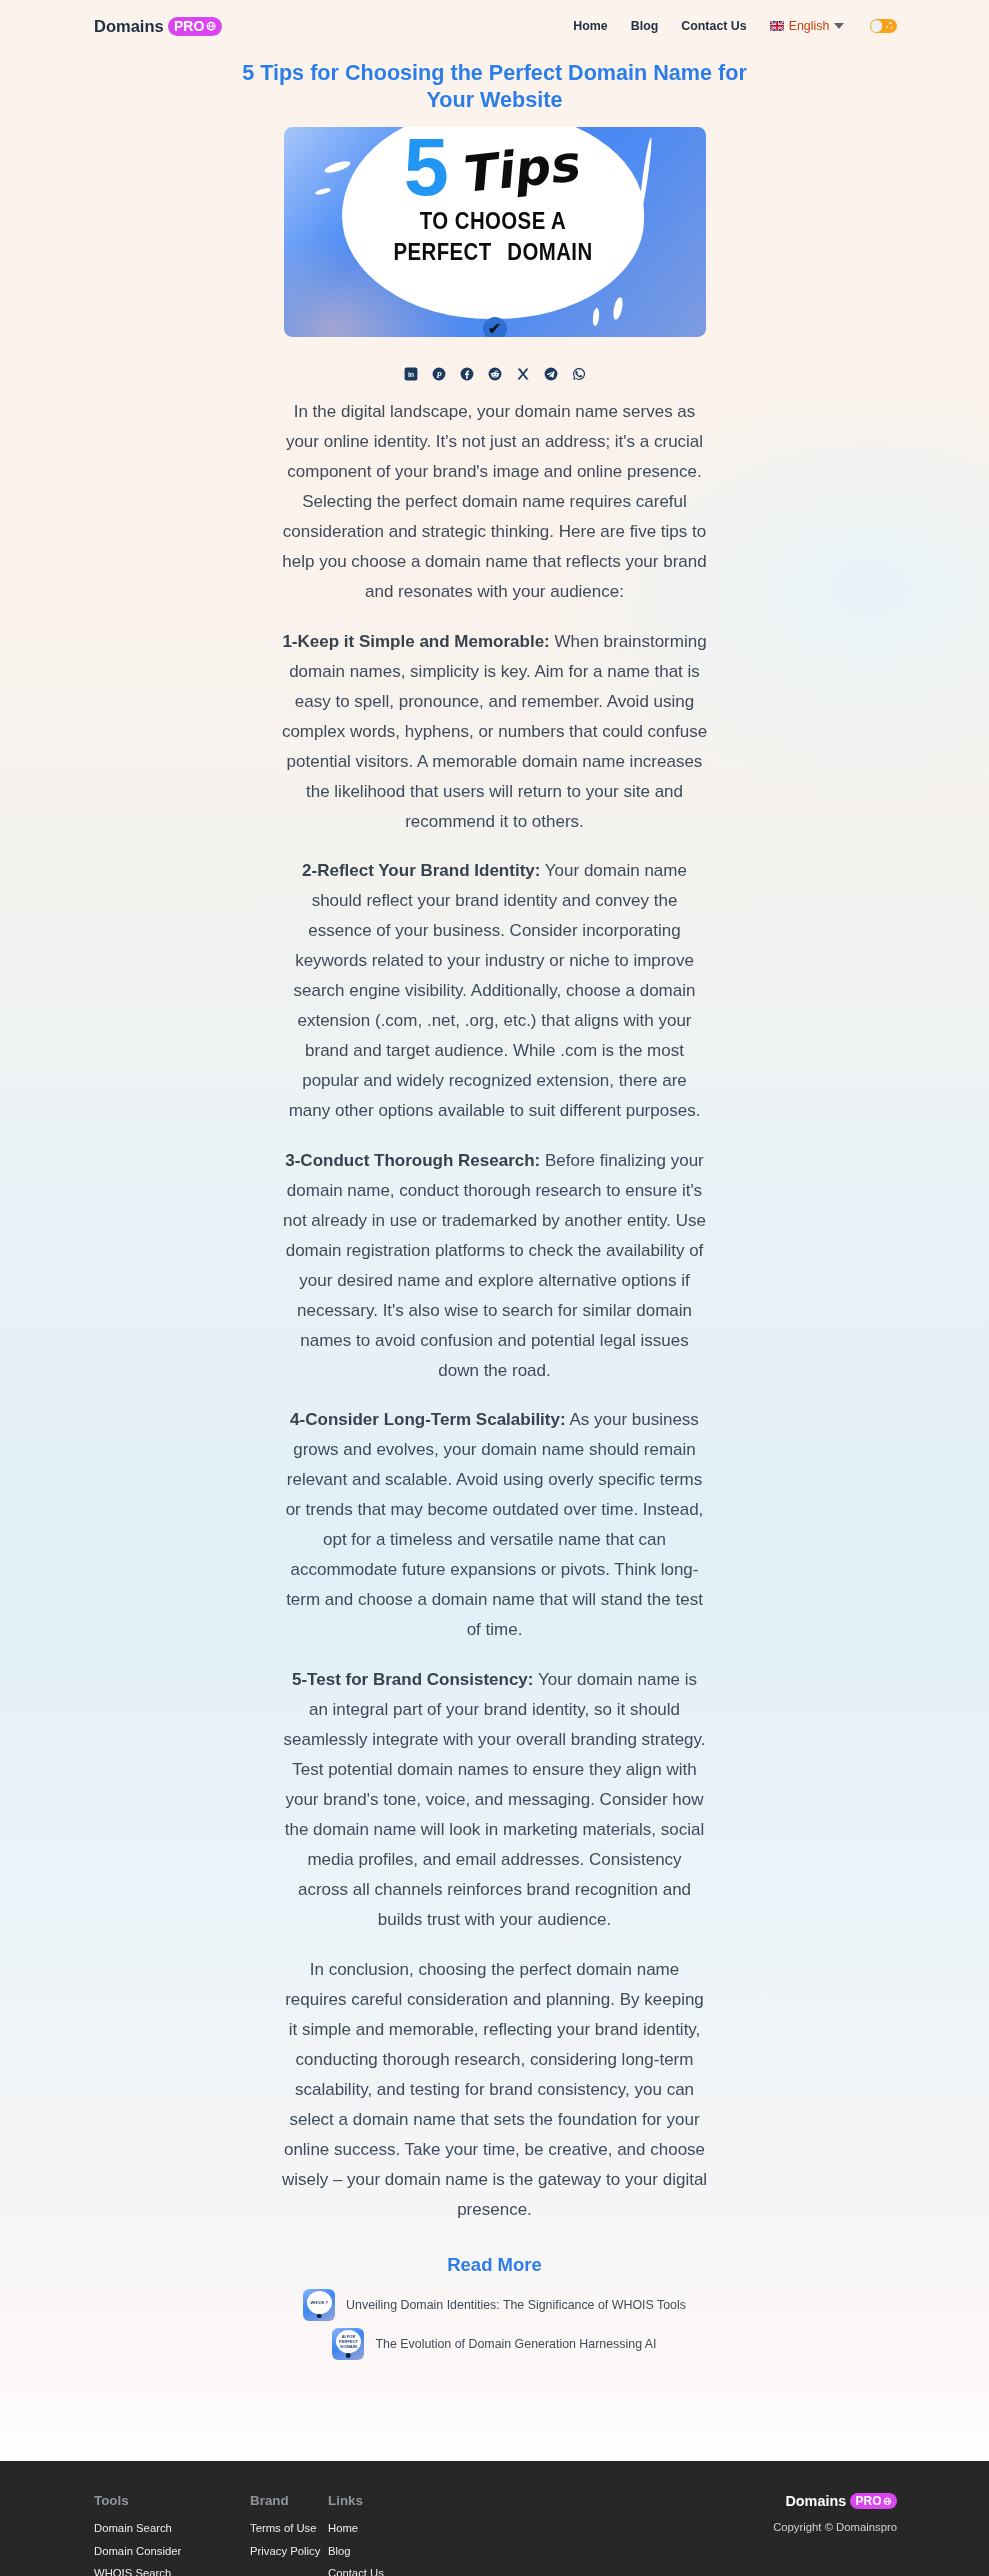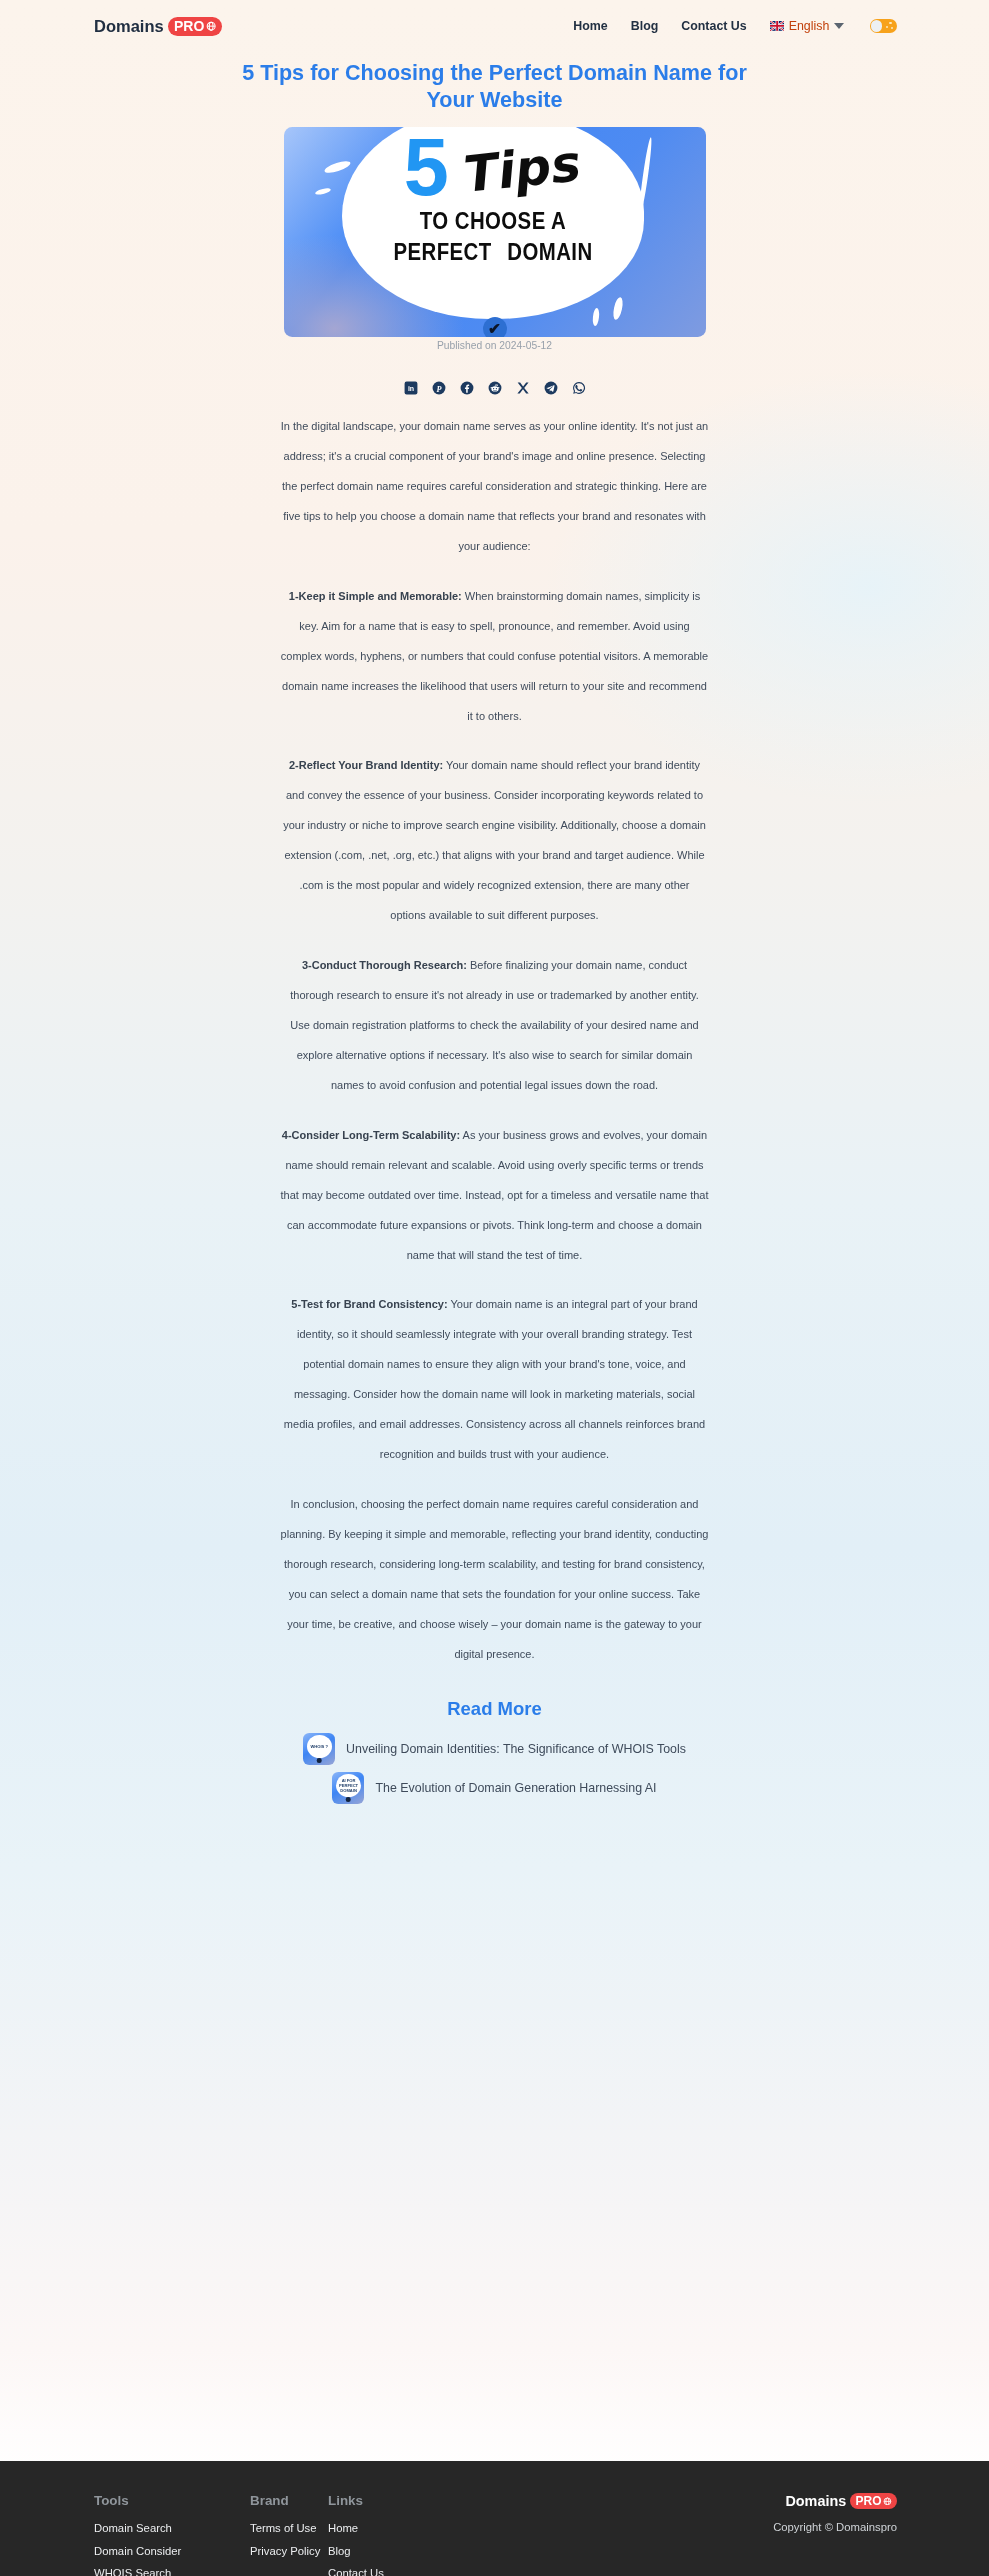--- a/index.html
+++ b/index.html
@@ -9,21 +9,21 @@
     background:
       radial-gradient(464px 309px at 88% 22%, rgba(228,243,250,.85), rgba(228,243,250,0) 70%),
       linear-gradient(180deg,#fcf4ec 0%,#fbf2eb 20%,#f3f2ef 33%,#e9f2f6 45%,#e2eff7 58%,#e9f3f8 70%,#f3f4f6 80%,#fcf7f6 88%,#ffffff 93%,#ffffff 100%);
     overflow-x:hidden;
   }
   .page{min-height:2461px;box-sizing:border-box;}
 
   
   .header{display:flex;align-items:center;height:52px;padding:0 92px 0 94px;}
   .brand{display:flex;align-items:center;gap:4.1px;font-size:16.5px;font-weight:700;color:#212f42;text-decoration:none;}
-  .brand-pill{background:#ef4444;color:#fff;border-radius:10.3px;padding:1.5px 6.2px;display:flex;align-items:center;gap:1.5px;font-weight:800;font-size:14px;}
+  .brand-pill{background:#d946ef;color:#fff;border-radius:10.3px;padding:1.5px 6.2px;display:flex;align-items:center;gap:1.5px;font-weight:800;font-size:14px;}
   .nav{margin-left:auto;display:flex;align-items:center;gap:23px;}
   .nav-link{font-size:12.4px;font-weight:700;color:#223042;text-decoration:none;cursor:pointer;}
   .lang{display:flex;align-items:center;gap:4.6px;cursor:pointer;}
   .lang-label{font-size:12.4px;color:#c2410c;}
   .caret{width:0;height:0;border-left:5.2px solid transparent;border-right:5.2px solid transparent;border-top:6.2px solid #5b6570;}
   .toggle{width:27px;height:13.4px;background:#f7a21b;border-radius:7.2px;position:relative;cursor:pointer;margin-left:3.1px;}
   .toggle .knob{position:absolute;left:1px;top:1px;width:11.3px;height:11.3px;border-radius:50%;background:#edf0f2;}
   .toggle .crumb1,.toggle .crumb2,.toggle .crumb3{position:absolute;border-radius:50%;background:#fde7bd;}
   .toggle .crumb1{width:2.6px;height:2.6px;right:5.2px;top:2.6px;}
   .toggle .crumb2{width:2.1px;height:2.1px;right:8.8px;top:6.7px;}
@@ -54,21 +54,21 @@
              background:#2d6fd2;display:flex;align-items:center;justify-content:center;color:#0b1526;font-size:15.5px;font-weight:900;}
 
   .published{text-align:center;margin-top:3.1px;font-size:10.3px;color:#98a1ab;}
 
   
   .share{display:flex;justify-content:center;align-items:center;gap:14px;margin-top:30px;}
   .share a{display:flex;cursor:pointer;}
   .share svg{width:14px;height:14px;}
 
   
-  .article{width:428px;margin:8px auto;text-align:center;font-size:11px;line-height:30px;color:#3f4b5b;}
+  .article{width:428px;margin:8px auto;text-align:center;font-size:17px;line-height:30px;color:#3f4b5b;}
   .article p{margin:19.6px 0 0;}
   .article p:first-child{margin-top:16.5px;}
   .article strong{color:#37424f;}
 
   
   .readmore-h{margin:29px 0 0;text-align:center;font-size:18.5px;font-weight:700;color:#2b7de9;cursor:pointer;}
   .related{margin-top:13.4px;display:flex;justify-content:center;align-items:center;gap:11px;cursor:pointer;}
   .related + .related{margin-top:7.2px;}
   .thumb{width:32px;height:32px;border-radius:6.2px;position:relative;overflow:hidden;flex:0 0 auto;
          background:linear-gradient(150deg,#8cb6f8 0%,#3d85f4 45%,#97a5d6 100%);}
@@ -146,21 +146,20 @@
       <div class="hero-row">
         <span class="hero-5">5</span>
         <span class="hero-tips">Tips</span>
       </div>
       <div class="hero-line1">TO CHOOSE A</div>
       <div class="hero-line2">PERFECT DOMAIN</div>
     </div>
     <div class="hero-logo">✔</div>
   </div>
 
-  <div class="published">Published on 2024-05-12</div>
 
   <div class="share">
     <a aria-label="linkedin">
       <svg viewBox="0 0 24 24">
           <rect x="1" y="1" width="22" height="22" rx="3.5" fill="#1d3a5f"></rect>
           <text x="12" y="17.5" font-size="12" font-weight="bold" fill="#fff" text-anchor="middle" font-family="Liberation Sans, sans-serif">in</text>
         </svg>
     </a>
     <a aria-label="pinterest">
       <svg viewBox="0 0 24 24">

